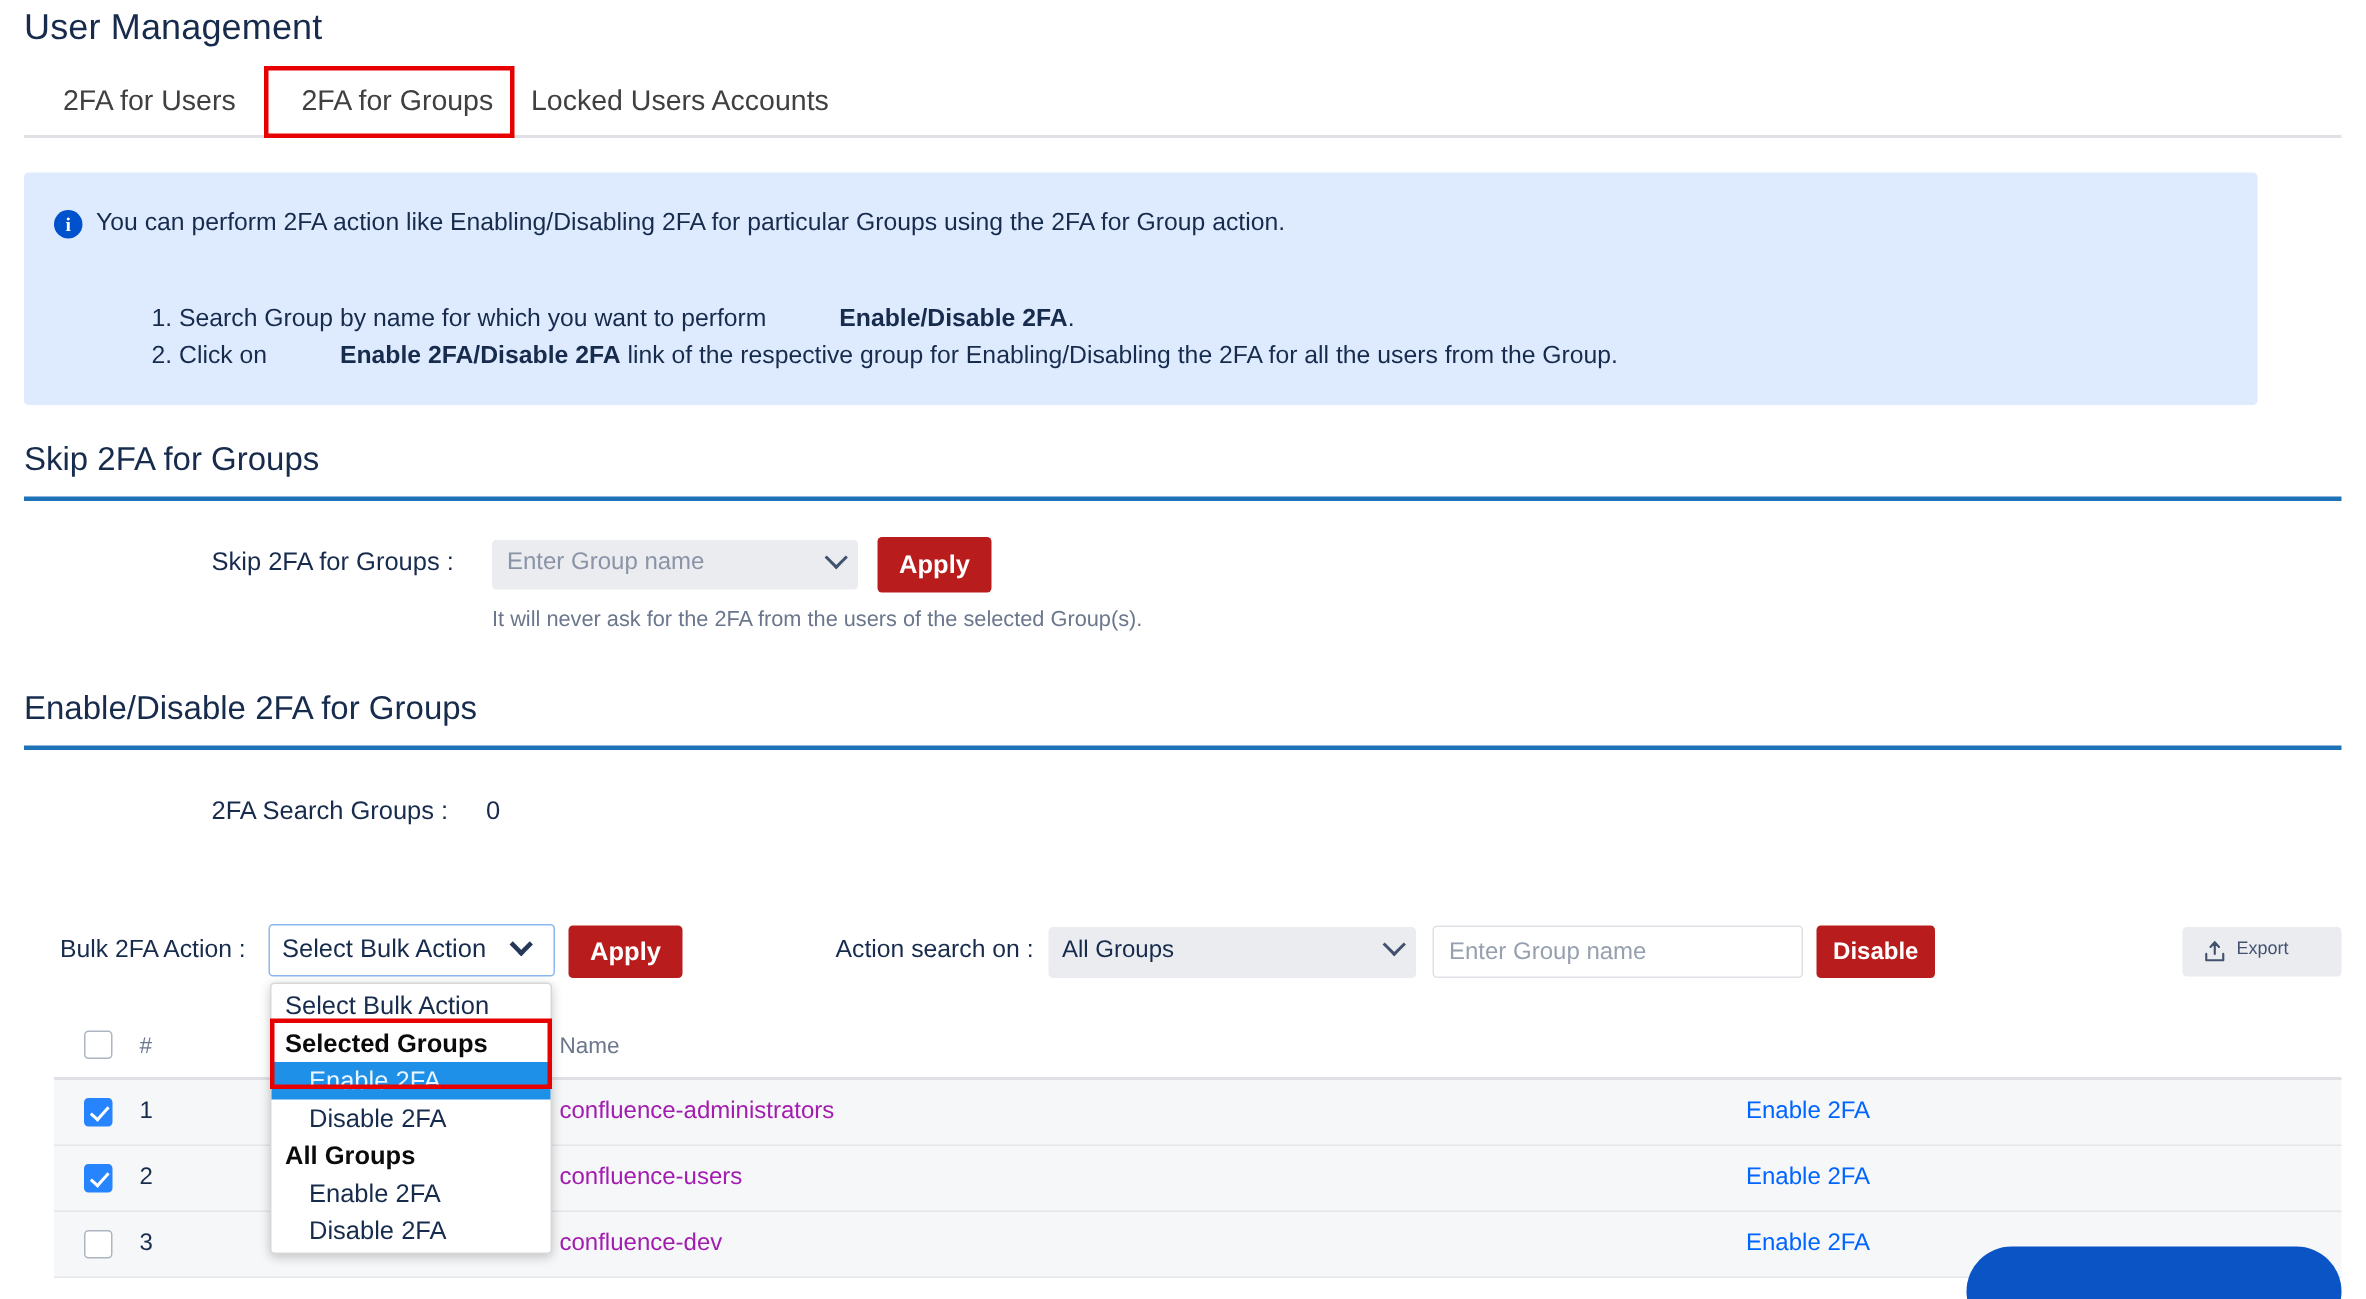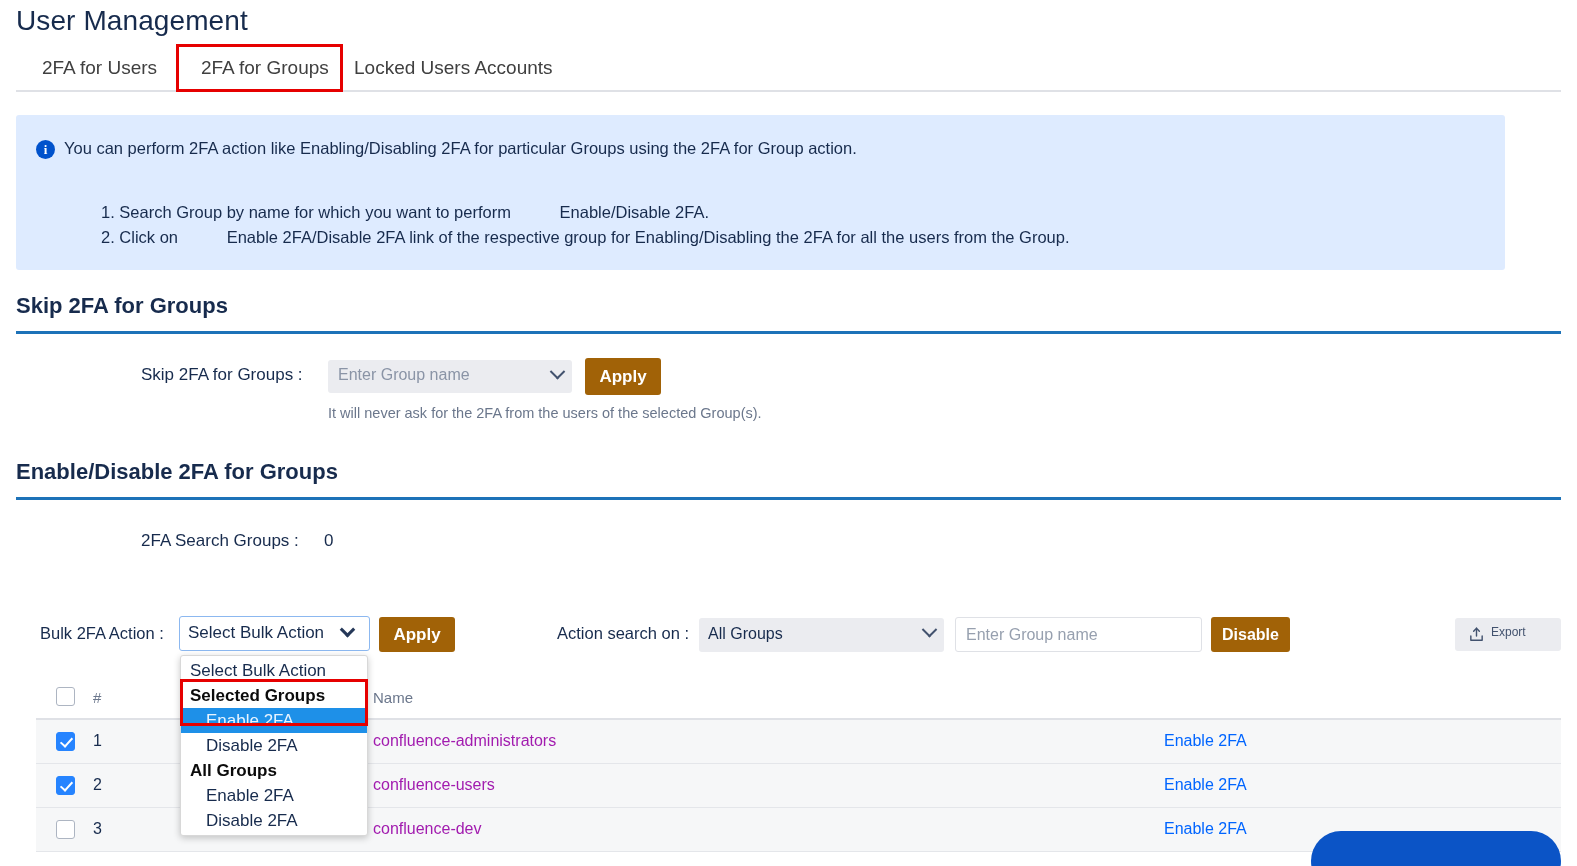--- a/index.html
+++ b/index.html
@@ -9,21 +9,21 @@
     background: #ffffff;
     font-family: "Liberation Sans", sans-serif;
     color: #172b4d;
     overflow: hidden;
   }
   .page { position: relative; width: 1577px; height: 866px; background:#fff; }
 
   
   .page-title {
     position:absolute; left:16px; top:5px;
-    font-size:28px; font-weight:400; color:#172b4d; letter-spacing:.1px;
+    font-size:24px; font-weight:400; color:#172b4d; letter-spacing:.1px;
   }
   .tabbar {
     position:absolute; left:16px; top:46px; width:1545px; height:46px;
     border-bottom:2px solid #dfe1e6;
   }
   .tab {
     position:absolute; top:0; height:44px; line-height:44px;
     font-size:19px; color:#404040; cursor:pointer; white-space:nowrap;
   }
   #tab0 { left:26px; }
@@ -41,28 +41,28 @@
   }
   .banner-icon {
     position:absolute; left:20px; top:25px; width:19px; height:19px;
     border-radius:50%; background:#0052cc; color:#fff;
     font-size:13px; font-weight:700; text-align:center; line-height:19px;
     font-family:"Liberation Serif", serif;
   }
   .banner-l1 { position:absolute; left:48px; top:24px; font-size:16.5px; color:#172b4d; }
   .banner-l2 { position:absolute; left:48px; top:50px; font-size:16.5px; color:#172b4d; }
   .banner-li  { position:absolute; font-size:16.5px; color:#172b4d; }
-  .banner-li b { font-weight:400;padding-left:44px; }
+  .banner-li b { font-weight:700;padding-left:44px; }
   #bli1 { left:85px; top:88px; }
   #bli2 { left:85px; top:113px; }
   .lin { display:inline; }
 
   
   .section-title {
-    position:absolute; left:16px; font-size:22px; font-weight:700; color:#172b4d;
+    position:absolute; left:16px; font-size:22px; font-weight:400; color:#172b4d;
   }
   .section-rule {
     position:absolute; left:16px; width:1545px; height:3px; background:#1d72b8;
   }
 
   
   .skip-label {
     position:absolute; left:141px; top:365px; font-size:17px; color:#172b4d;
   }
   .skip-select {
@@ -71,21 +71,21 @@
   }
   .skip-select .ph {
     position:absolute; left:10px; top:6px; font-size:16px; color:#8a94a6;
   }
   .chev {
     position:absolute; right:9px; top:9px; width:11px; height:11px;
     border-right:2px solid #42526e; border-bottom:2px solid #42526e;
     transform:rotate(45deg) translate(-2px,-2px);
   }
   .btn-primary {
-    position:absolute; background:#a16207; color:#fff; border:none; border-radius:3px;
+    position:absolute; background:#b91c1c; color:#fff; border:none; border-radius:3px;
     font-family:"Liberation Sans", sans-serif; font-weight:700; cursor:pointer;
   }
   #skip-apply { left:585px; top:358px; width:76px; height:37px; font-size:17px; }
   .skip-hint {
     position:absolute; left:328px; top:405px; font-size:14.5px; color:#6b778c;
   }
 
   
   .count-label { position:absolute; left:141px; top:531px; font-size:17px; color:#172b4d; }
   .count-value { position:absolute; left:324px; top:531px; font-size:17px; color:#172b4d; }

